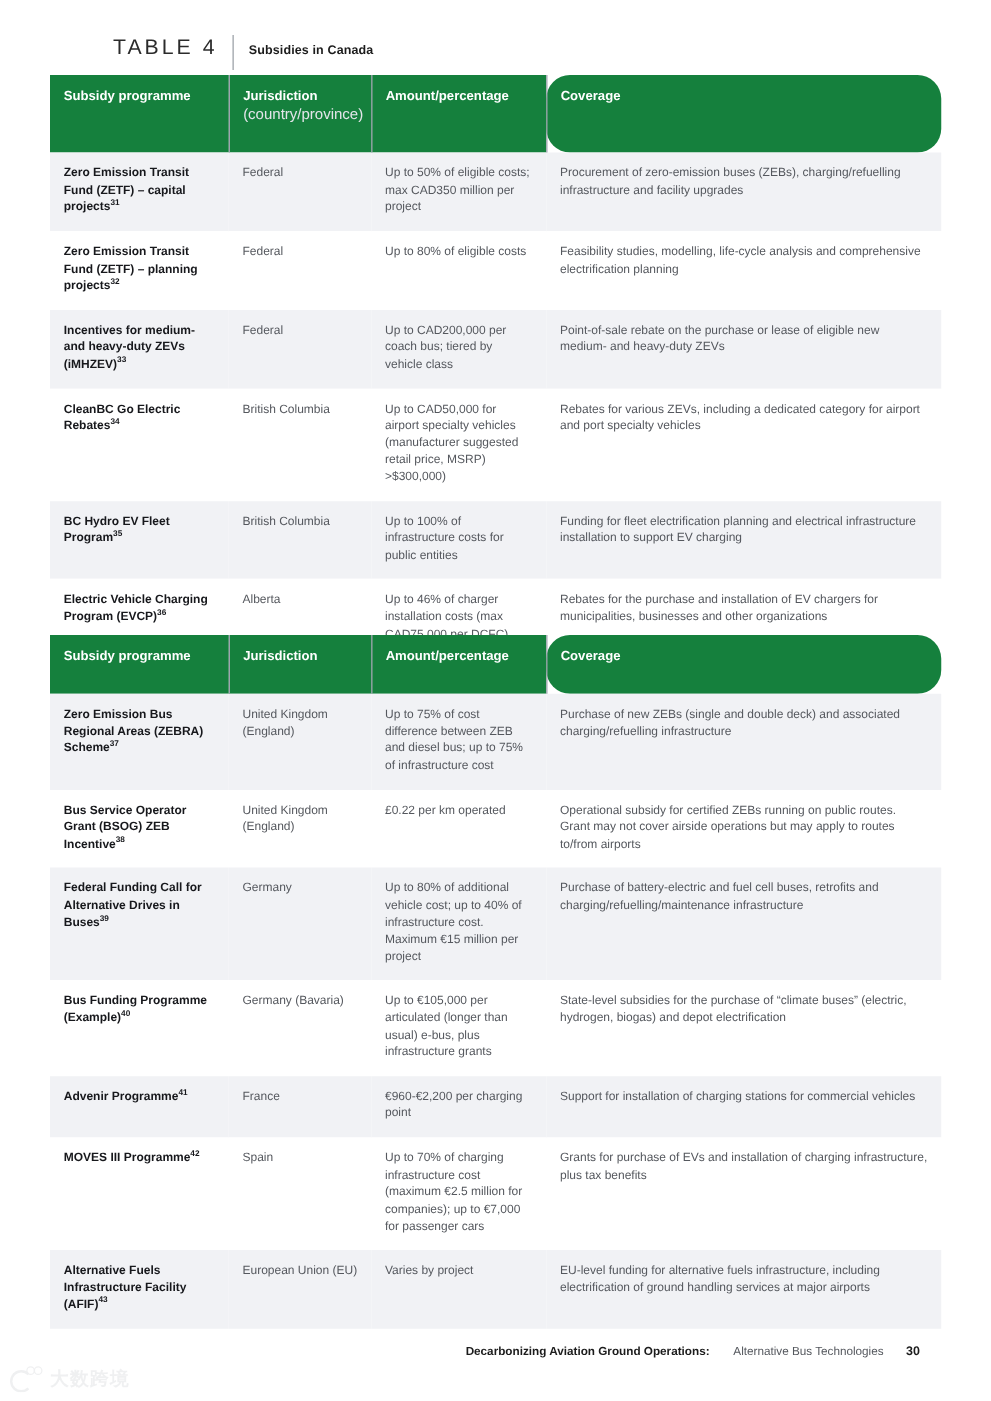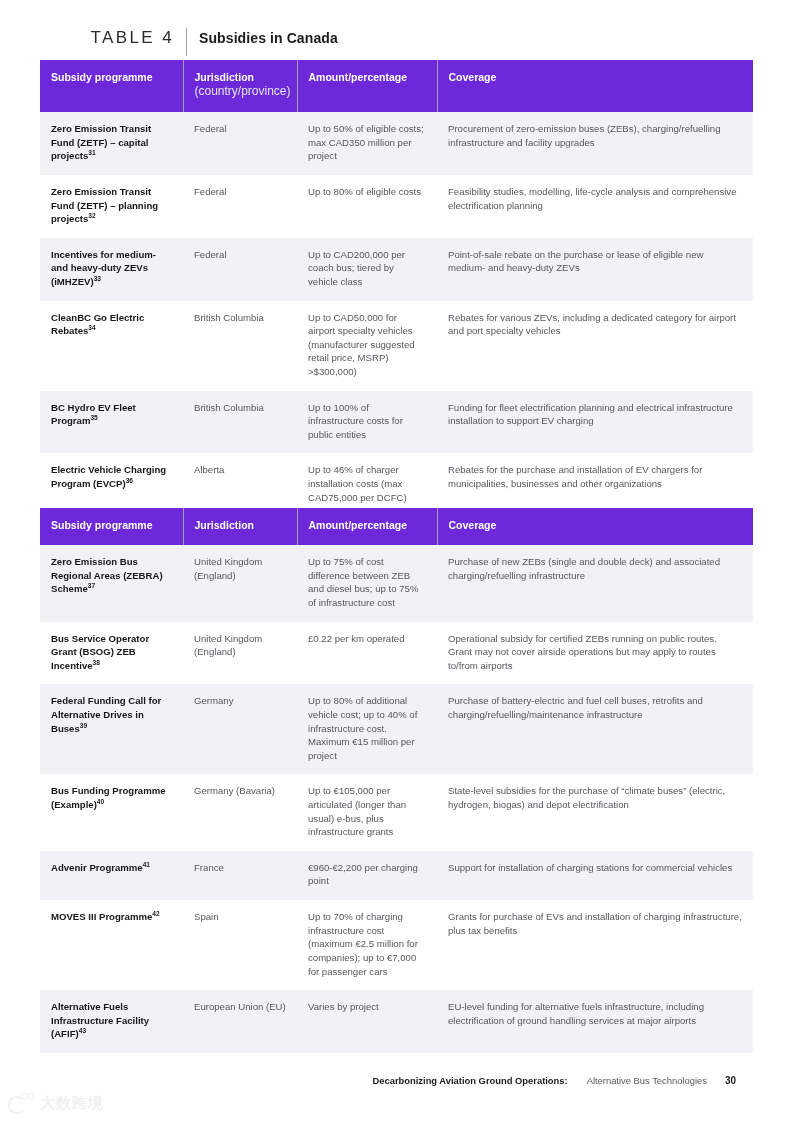--- a/index.html
+++ b/index.html
@@ -46,43 +46,43 @@
     font-weight: 400;
     white-space: nowrap;
   }
   .caption-rule {
     width: 1px;
     align-self: stretch;
     background: #9aa0a6;
     margin-right: 12px;
   }
   .caption-title {
-    font-size: 14px;
+    font-size: 10px;
     font-weight: bold;
     color: #1c1c1c;
     letter-spacing: 0.1px;
   }
 
   table.subsidy {
     width: 713px;
     border-collapse: collapse;
     table-layout: fixed;
   }
   table.subsidy th {
-    background: #6d28d9;
+    background: #15803d;
     color: #ffffff;
     text-align: left;
     vertical-align: top;
-    padding: 11px 11px 13px 11px;
+    padding: 11px 11px 23px 11px;
     font-size: 10.5px;
     font-weight: bold;
     line-height: 1.25;
     border-right: 1px solid #9ea3ae;
   }
-  table.subsidy th:last-child { border-right: none; }
+  table.subsidy th:last-child { border-right: none; border-radius: 19px; }
   table.subsidy th .sub {
     display: block;
     font-weight: 400;
     font-size: 12px;
     color: #e3e5ea;
   }
   table.subsidy td {
     vertical-align: top;
     padding: 10px 11px 12px 11px;
     font-size: 9.6px;

